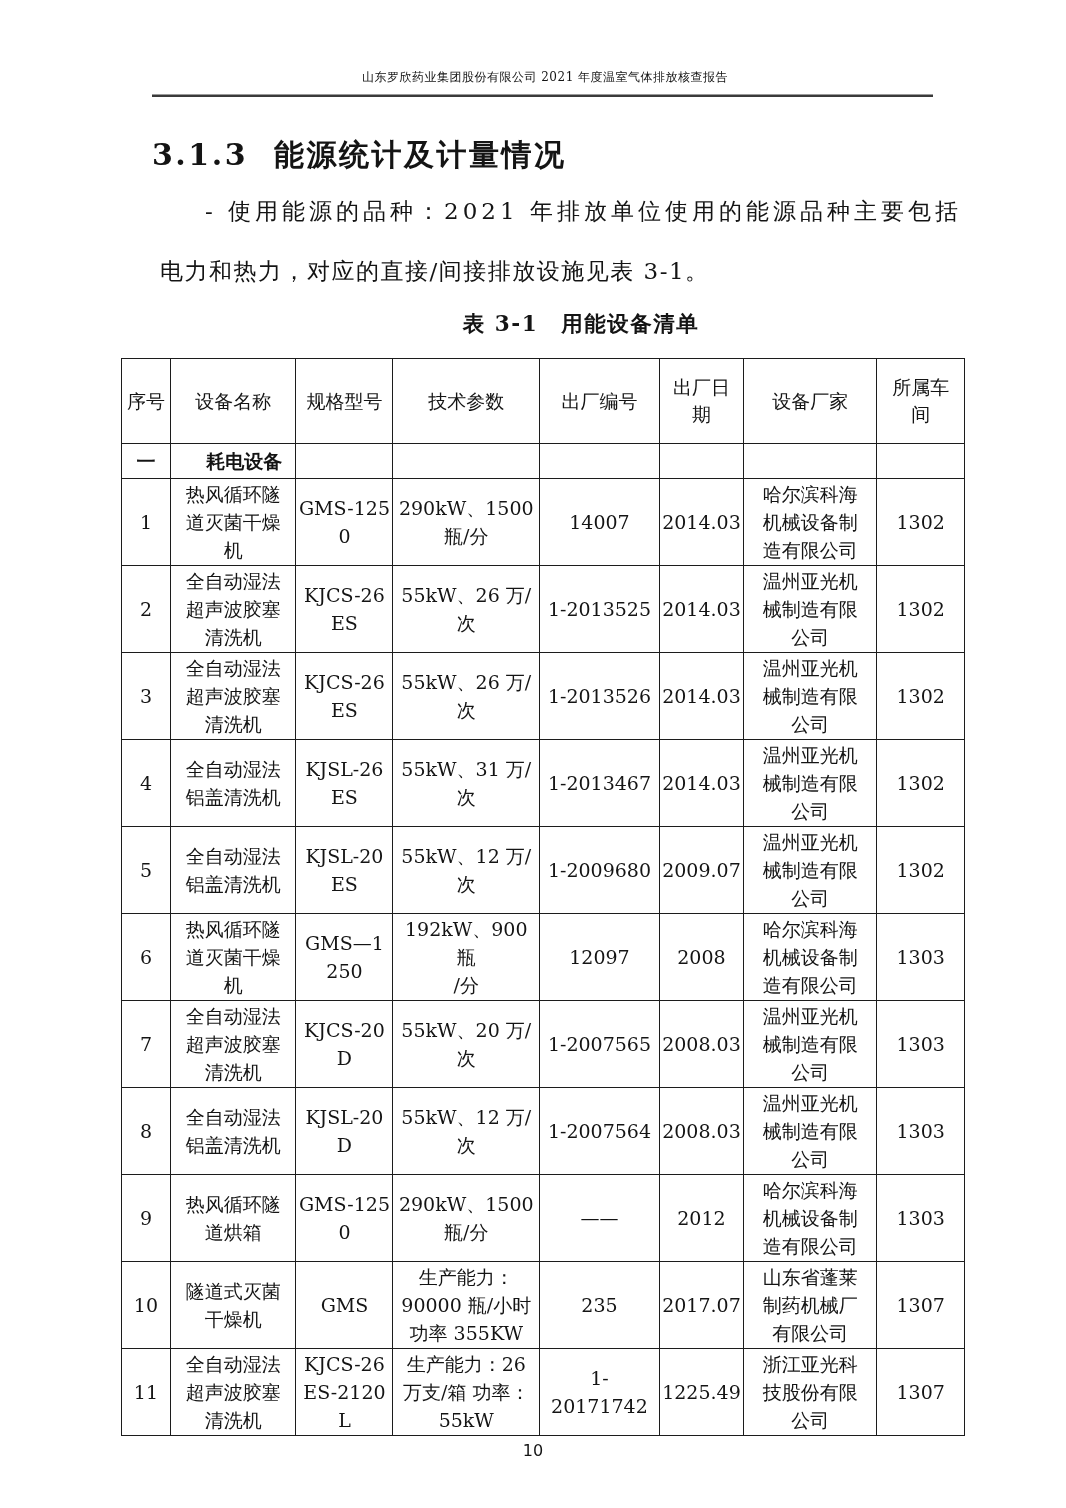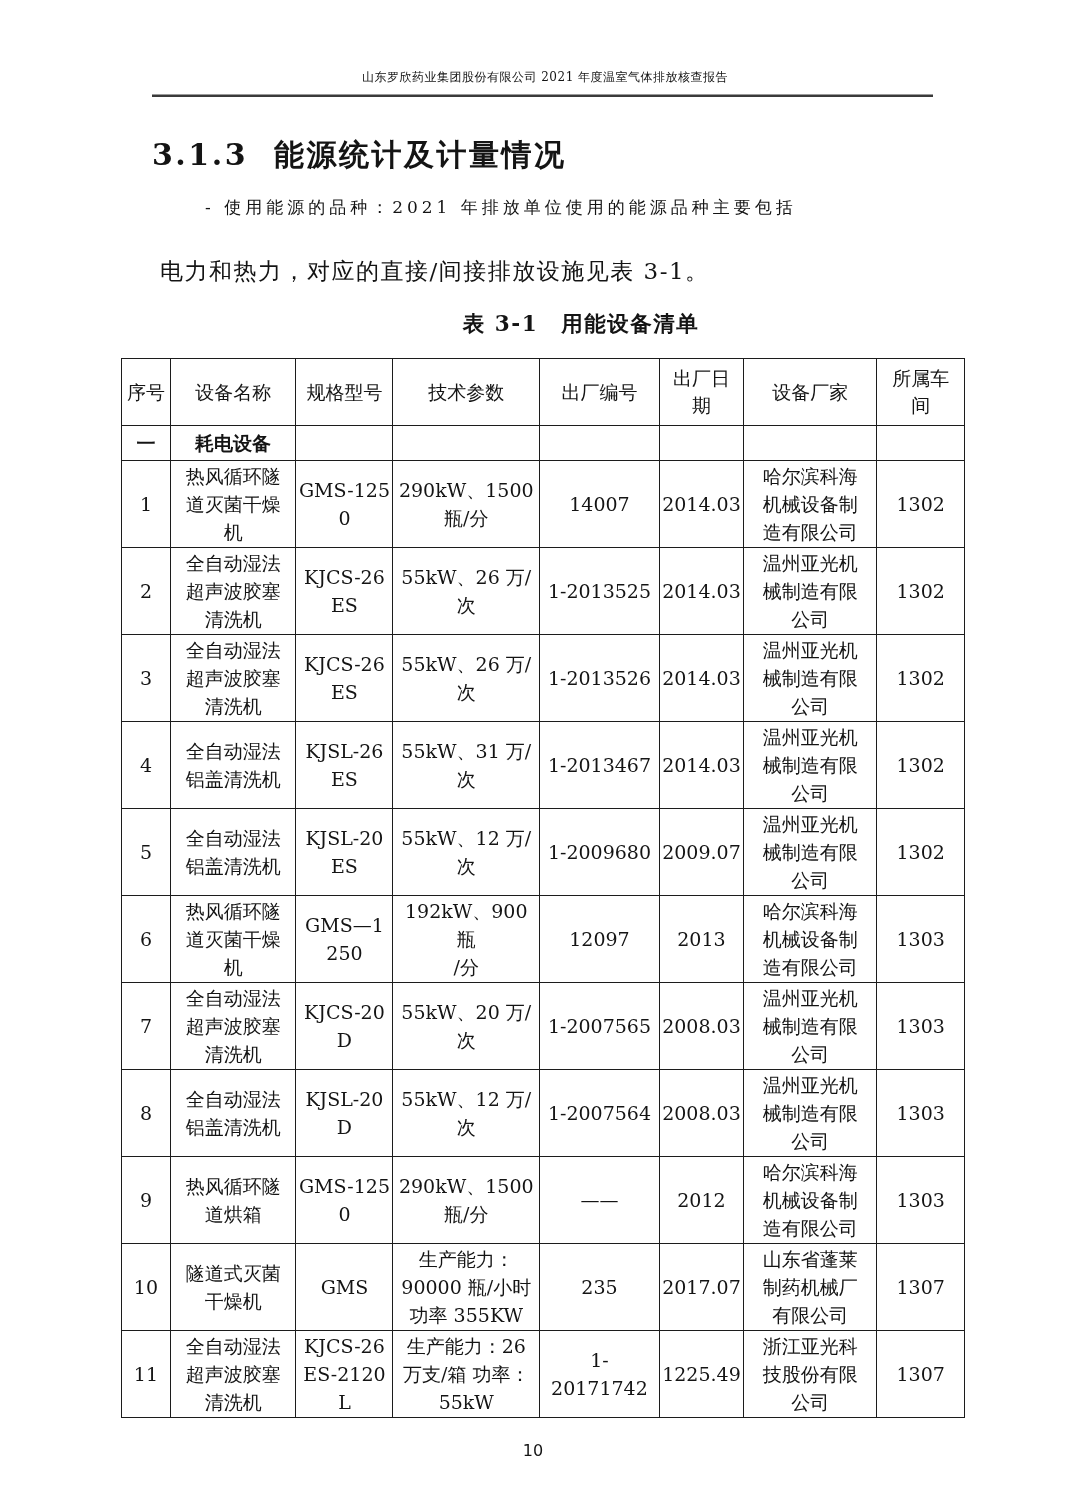--- a/index.html
+++ b/index.html
@@ -21,21 +21,21 @@
     position: absolute; top: 94px; left: 152px; width: 781px; height: 3px;
     border-top: 1px solid #9a9a9a; border-bottom: 2px solid #3a3a3a;
   }
   .section-heading {
     position: absolute; top: 135px; left: 152px;
     font-size: 30px; font-weight: bold; letter-spacing: 2.5px;
     white-space: pre;
   }
   .para-line-1 {
     position: absolute; top: 196px; left: 205px;
-    font-size: 17px; letter-spacing: 4px; white-space: pre;
+    font-size: 23px; letter-spacing: 4px; white-space: pre;
   }
   .para-line-2 {
     position: absolute; top: 256px; left: 160px;
     font-size: 23px; letter-spacing: 1.5px; white-space: pre;
   }
   .table-title {
     position: absolute; top: 309px; left: 0; width: 100%;
     text-align: center; font-size: 21.5px; font-weight: bold;
     letter-spacing: 1.5px; white-space: pre; margin-left: 48px;
   }
@@ -43,25 +43,25 @@
     position: absolute; top: 358px; left: 121px; width: 844px;
     border-collapse: collapse; table-layout: fixed;
   }
   .doc-table th, .doc-table td {
     border: 1.5px solid #1c1c1c;
     font-size: 19px; font-weight: normal;
     text-align: center; vertical-align: middle;
     line-height: 28px; padding: 1px 2px;
     white-space: pre-line; overflow: hidden;
   }
-  .doc-table thead tr { height: 67px; }
+  .doc-table thead tr { height: 85px; }
   .doc-table thead th { line-height: 27px; }
   tr.category-row { height: 35px; }
   tr.category-row td { font-weight: bold; line-height: 24px; }
-  tr.category-row td.cat-name { text-align: left; padding-left: 24px; }
+  tr.category-row td.cat-name { text-align: center; padding-left: 24px; }
   tr.data-row { height: 86px; }
   .page-number {
     position: absolute; top: 1441px; left: 0; width: 100%;
     text-align: center; font-size: 16px;
     font-family: "DejaVu Sans", "Liberation Sans", sans-serif;
   }
 </style>
 </head>
 <body>
 
@@ -194,21 +194,21 @@
         <tr class="data-row">
     <td>6</td>
     <td>热风循环隧
 道灭菌干燥
 机</td>
     <td>GMS—1
 250</td>
     <td>192kW、900 瓶
 /分</td>
     <td>12097</td>
-    <td>2013</td>
+    <td>2008</td>
     <td>哈尔滨科海
 机械设备制
 造有限公司</td>
     <td>1303</td>
   </tr>
         <tr class="data-row">
     <td>7</td>
     <td>全自动湿法
 超声波胶塞
 清洗机</td>

